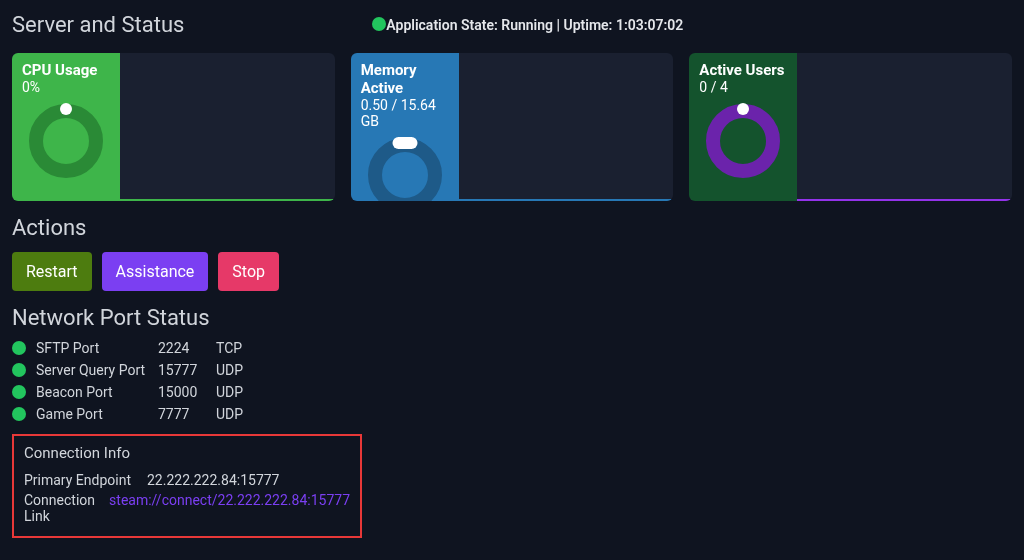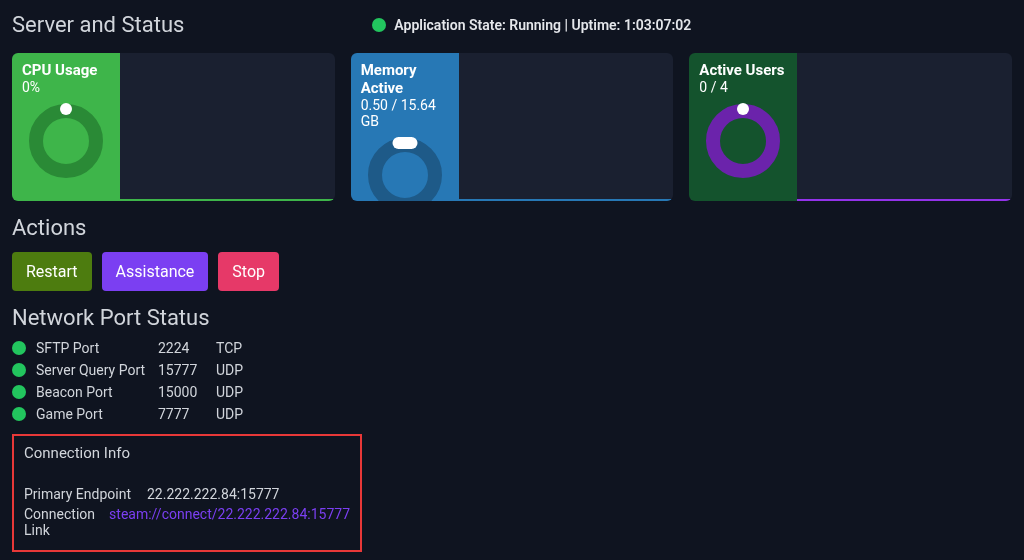--- a/index.html
+++ b/index.html
@@ -23,22 +23,22 @@
       margin-bottom: 16px;
     }
     .section-title {
       font-size: 22px;
       font-weight: 400;
       color: #d1d5db;
     }
     .app-state-wrap {
       margin-left: 188px;
       display: flex;
-      align-items: center;
-      gap: 8px;
+      align-items: flex-start;
+      gap: 0;
     }
     .status-dot {
       width: 14px;
       height: 14px;
       border-radius: 50%;
       background: #22c55e;
       flex-shrink: 0;
     }
     .app-state-text {
       font-size: 14px;
@@ -164,21 +164,21 @@
     }
 
     .conn-box {
       border: 2px solid #e83838;
       padding: 8px 10px;
       width: 350px;
     }
     .conn-title {
       font-size: 15px;
       color: #d1d5db;
-      margin-bottom: 24px;
+      margin-bottom: 10px;
     }
     .conn-row {
       display: flex;
       gap: 8px;
       font-size: 14px;
       margin-bottom: 4px;
     }
     .conn-label {
       color: #d1d5db;
       width: 115px;

